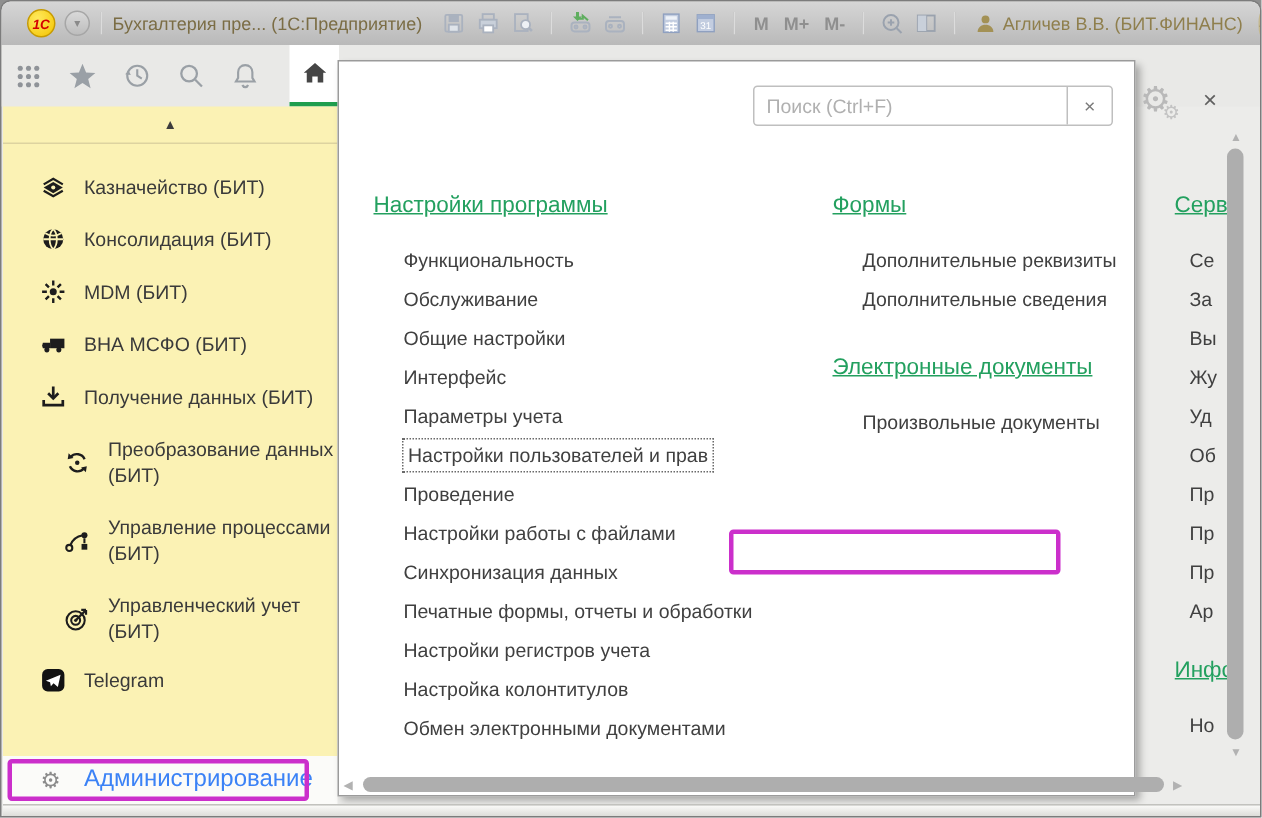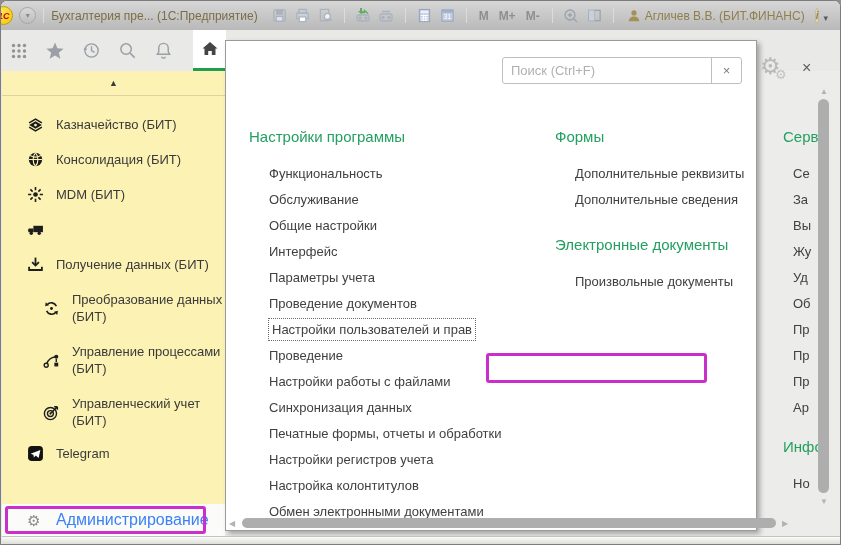--- a/index.html
+++ b/index.html
@@ -5,21 +5,21 @@
   * { box-sizing: border-box; margin: 0; padding: 0; }
   html,body { width:841px; height:545px; }
   body { font-family:"Liberation Sans", sans-serif; background:#8f8f8f; position:relative; overflow:hidden; }
 
   .window { position:absolute; inset:0; background:#e9e9e7; border:1px solid #7c7c7c;
             border-radius:7px 7px 0 0; overflow:hidden; }
 
   
   .titlebar { position:absolute; left:0; top:0; width:100%; height:29px;
               background:linear-gradient(#d6d6d6,#b9b9b9);
-              display:flex; align-items:center; padding:0 8px 0 5px;justify-content:flex-end; }
+              display:flex; align-items:center; padding:0 8px 0 17px; }
   .logo { width:19px; height:19px; border-radius:50%;
           background:radial-gradient(circle at 35% 30%, #ffe95c, #f4c400);
           border:1px solid #c79b00; color:#d40000; font-weight:bold; font-style:italic;
           font-size:9px; display:flex; align-items:center; justify-content:center; flex:none; }
   .dropbtn { width:17px; height:17px; border-radius:50%; margin-left:6px; flex:none;
              background:linear-gradient(#d9d9d9,#bdbdbd); border:1px solid #a6a6a6;
              color:#8a8a8a; font-size:8px; display:flex; align-items:center; justify-content:center; }
   .tsep { width:1px; height:15px; background:#a0a0a0; border-right:1px solid #dcdcdc; margin:0 7px; flex:none; }
   .wtitle { font-size:12px; color:#7b6d45; white-space:nowrap; margin-right:10px; }
   .tico { width:17px; height:17px; margin:0 3px; flex:none; display:flex; align-items:center; justify-content:center; }
@@ -67,21 +67,21 @@
                         color:#444; font-family:"Liberation Sans",sans-serif; background:transparent; }
   .search-field input::placeholder { color:#b0b0b0; }
   .search-clear { width:30px; border-left:1px solid #bfbfbf; display:flex; align-items:center; justify-content:center;
                   color:#7a7a7a; font-size:13px; }
   .gears { position:absolute; left:534px; top:14px; width:34px; height:30px; color:#b9b9b9; }
   .gears .g1 { position:absolute; left:0; top:0; font-size:23px; line-height:1; }
   .gears .g2 { position:absolute; left:15px; top:13px; font-size:13px; line-height:1; color:#c3c3c3; }
   .panel-close { position:absolute; left:576px; top:18px; font-size:16px; color:#5f5f5f; }
 
   .col { position:absolute; top:86px; }
-  .col-h { font-size:15px; color:#23a05f; height:26px; line-height:20px; white-space:nowrap; }
+  .col-h { font-size:15px; color:#23a05f; height:26px; line-height:20px; white-space:nowrap;text-decoration:underline; }
   .gap8 { height:8px; } .gap22 { height:22px; } .gap16 { height:16px; }
   .mitem { height:26px; line-height:26px; font-size:13px; color:#404040; padding-left:20px; white-space:nowrap; }
   .mitem .focus-box { outline:1px dotted #6a6a6a; padding:3px 3px; }
   .col1 { left:23px; } .col2 { left:329px; }
   .col3 { left:557px; width:38px; overflow:hidden; }
   .col3 .mitem { padding-left:10px; }
 
   
   .vscroll-arrow { position:absolute; font-size:8px; color:#b2b2b2; }
   .vthumb { position:absolute; left:592px; top:58px; width:11px; height:394px; background:#aeaeae; border-radius:6px; }
@@ -319,20 +319,21 @@
 
       <div class="side-item h1">
         <span class="sico">
             <svg width="17" height="17" viewBox="0 0 16 16">
               <rect x="6" y="4.5" width="9" height="6" fill="#1d1d1d"></rect>
               <path d="M1.5 7 H6 V10.5 H1.5 L1 9 Z" fill="#1d1d1d"></path>
               <circle cx="4" cy="11.5" r="1.6" fill="#1d1d1d"></circle>
               <circle cx="11.5" cy="11.5" r="1.6" fill="#1d1d1d"></circle>
             </svg>
           </span>
+        <span class="slabel">ВНА МСФО (БИТ)</span>
       </div>
 
       <div class="side-item h1">
         <span class="sico">
             <svg width="17" height="17" viewBox="0 0 16 16">
               <g fill="none" stroke="#1d1d1d" stroke-width="1.7">
                 <path d="M8 1.5v7"></path>
                 <path d="M4.8 5.8 L8 9 L11.2 5.8"></path>
                 <path d="M2 10v3.2h12V10"></path>
               </g>
@@ -418,21 +419,20 @@
     <div class="panel-close"><span>×</span></div>
 
     <div class="col col1">
       <div class="col-h">Настройки программы</div>
       <div class="gap8"></div>
       <div class="mitem">Функциональность</div>
       <div class="mitem">Обслуживание</div>
       <div class="mitem">Общие настройки</div>
       <div class="mitem">Интерфейс</div>
       <div class="mitem">Параметры учета</div>
-      <div class="mitem">Проведение документов</div>
       <div class="mitem"><span class="focus-box">Настройки пользователей и прав</span></div>
       <div class="mitem">Проведение</div>
       <div class="mitem">Настройки работы с файлами</div>
       <div class="mitem">Синхронизация данных</div>
       <div class="mitem">Печатные формы, отчеты и обработки</div>
       <div class="mitem">Настройки регистров учета</div>
       <div class="mitem">Настройка колонтитулов</div>
       <div class="mitem">Обмен электронными документами</div>
     </div>
 

